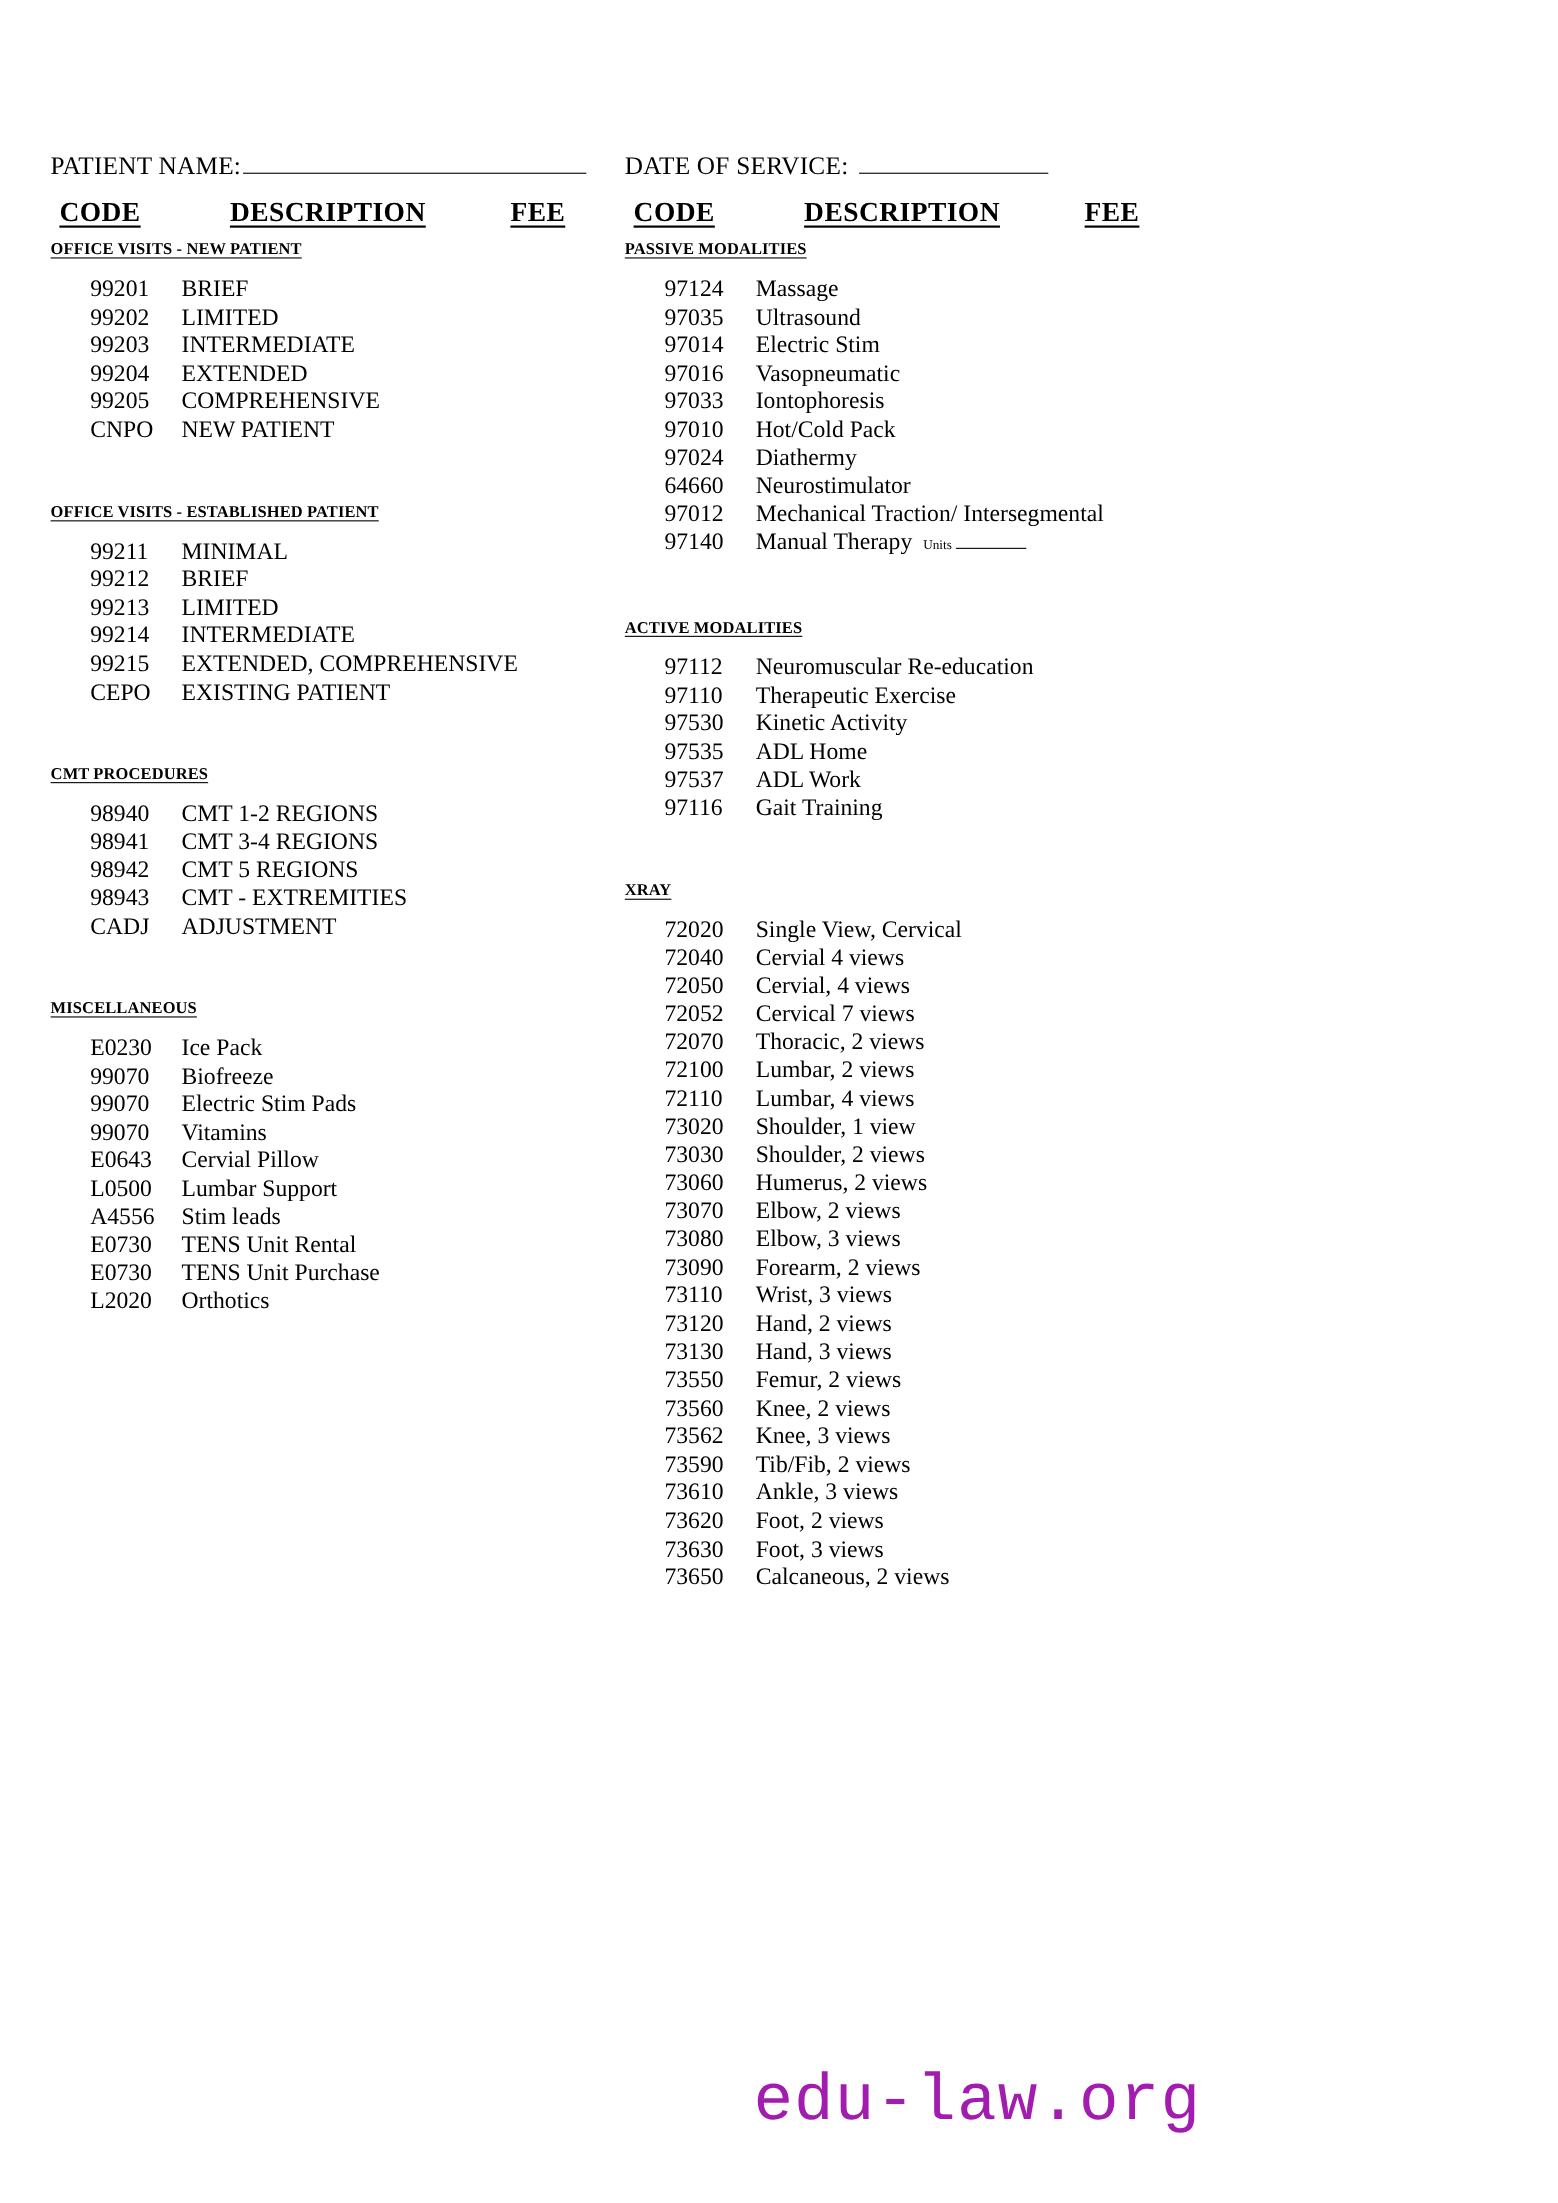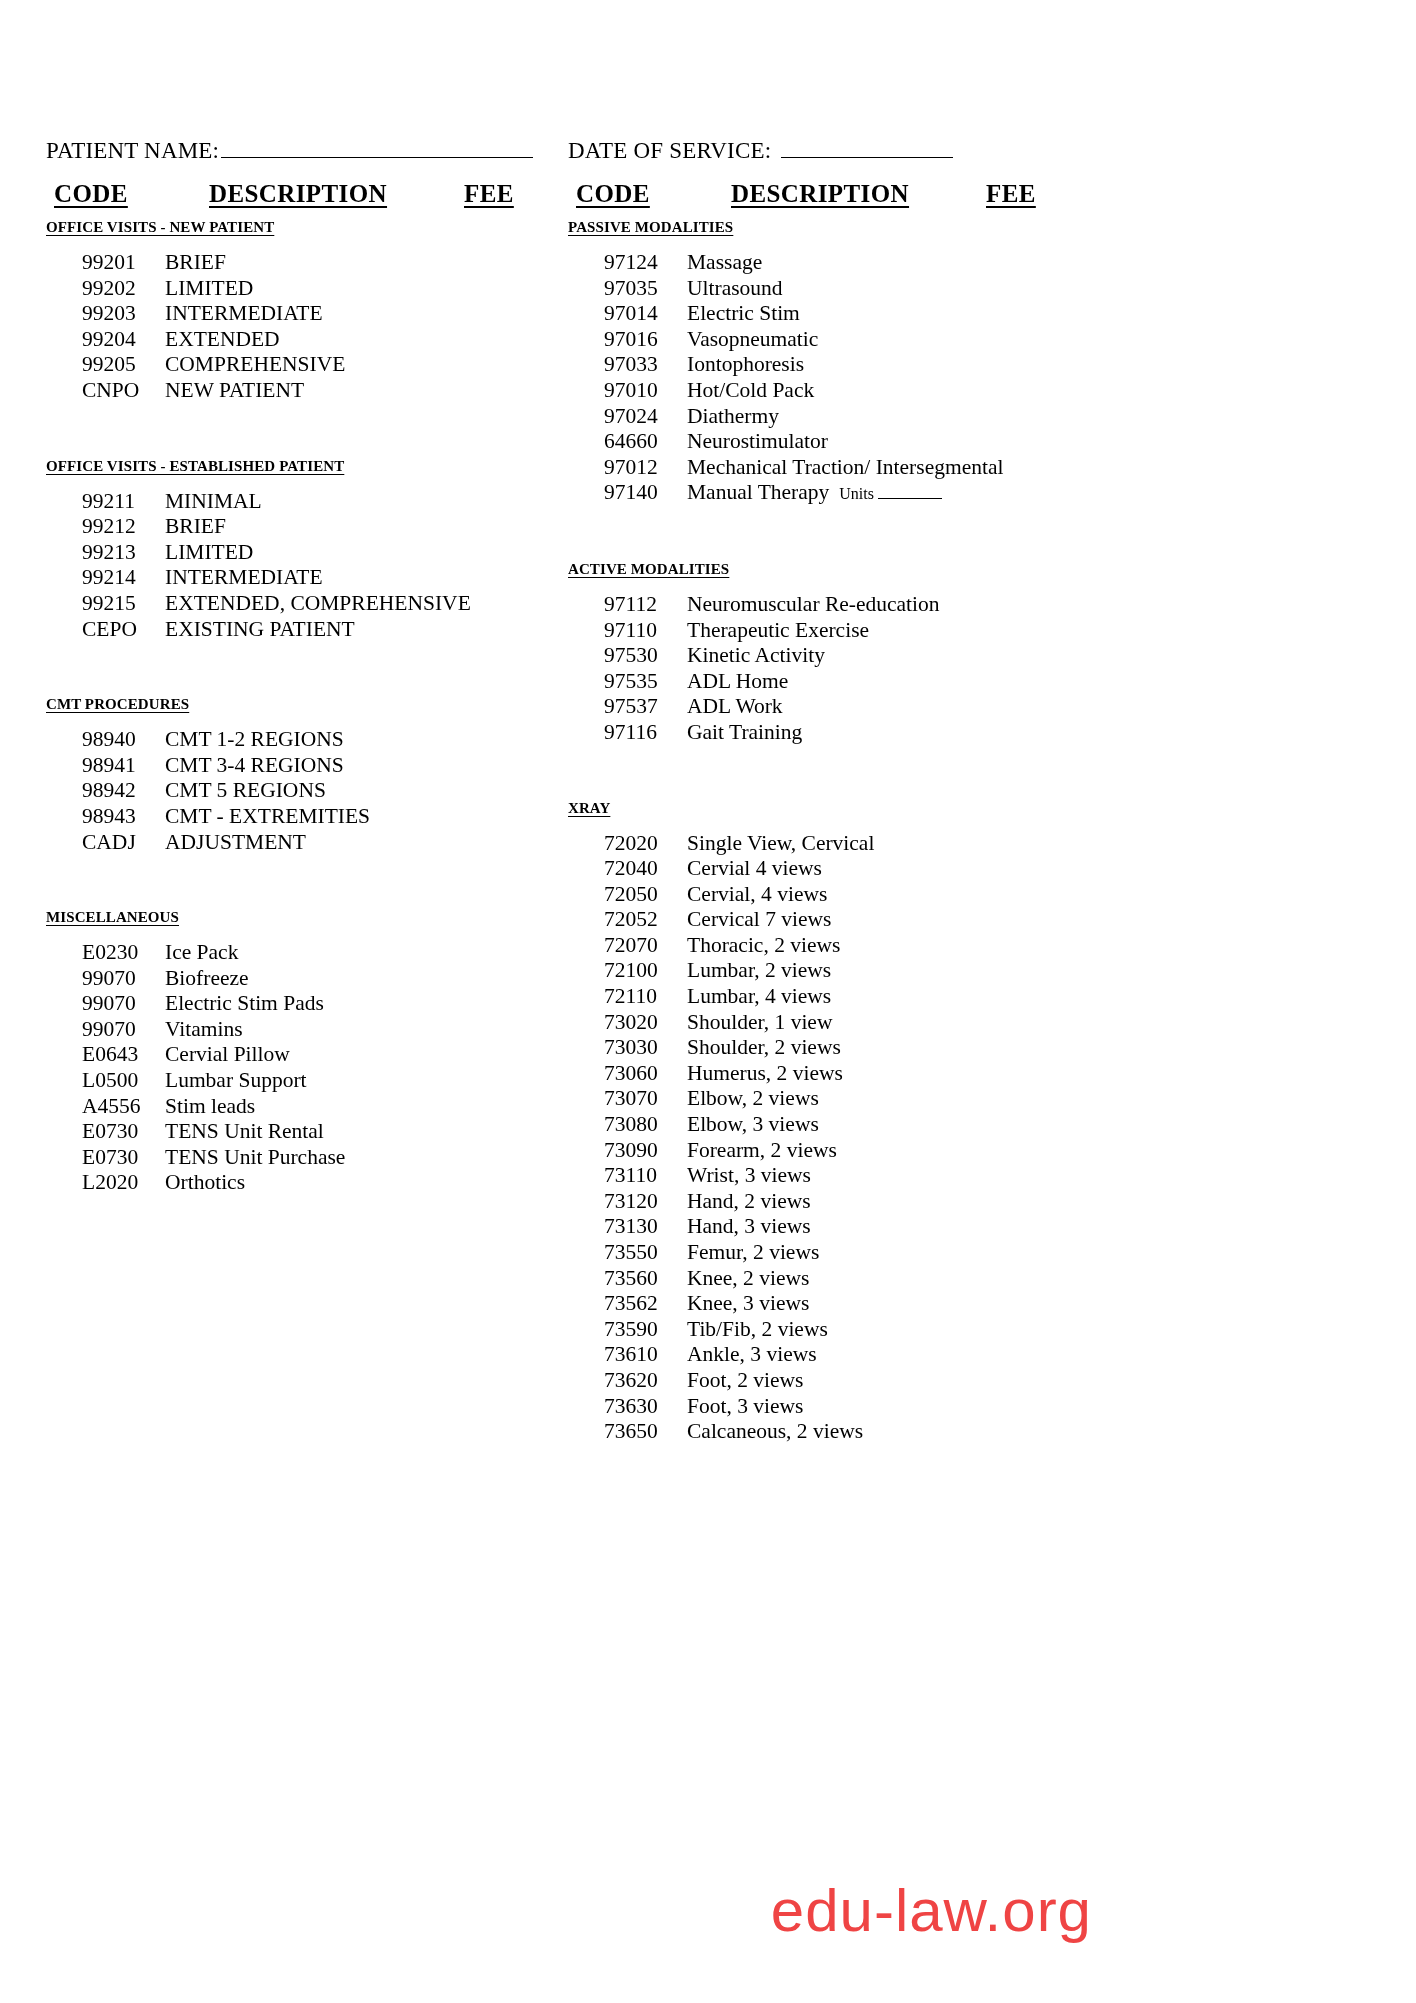--- a/index.html
+++ b/index.html
@@ -101,40 +101,40 @@
     padding-left: 26px;
     white-space: nowrap;
   }
   .row .code {
     display: inline-block;
     min-width: 74px;
     text-align: left;
   }
   .row .desc { margin-left: 9px; }
   .row .units-label {
-    font-size: 16px;
+    font-size: 12px;
     margin-left: 10px;
   }
   .row .units-rule {
     display: inline-block;
     border-bottom: 1.4px solid #000;
     width: 64px;
     height: 12px;
     margin-left: 4px;
   }
 
   
   .watermark {
     position: absolute;
     right: 52px;
     bottom: 58px;
-    font-family: Liberation Sans, sans-serif;
+    font-family: Liberation Mono, monospace;
     font-size: 60px;
     letter-spacing: 1px;
-    color: #ef4444;
+    color: #a21caf;
     white-space: nowrap;
   }
 </style>
 </head>
 <body>
 
 <div class="page">
 
   <div class="id-row">
     <div class="id-field patient">

